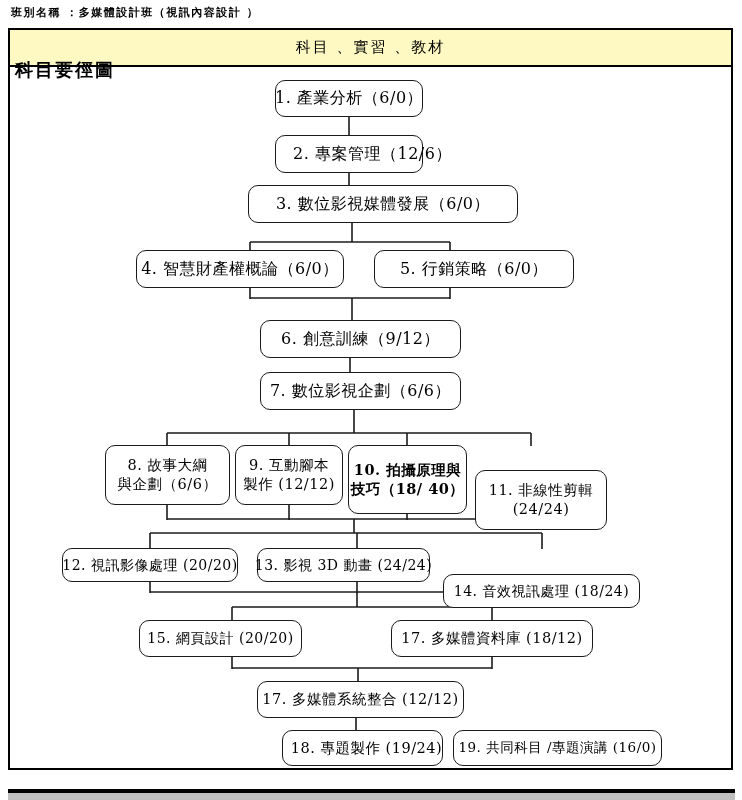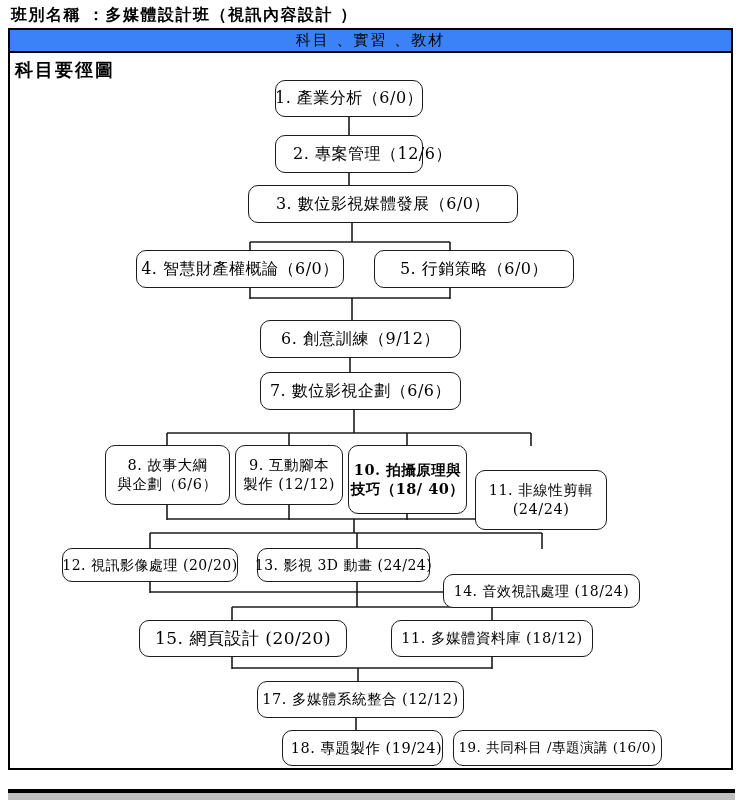--- a/index.html
+++ b/index.html
@@ -1,27 +1,27 @@
 <!DOCTYPE html>
 <html><head>
 <meta charset="utf-8">
 <style>
   html,body{margin:0;padding:0;background:#ffffff;}
   body{width:742px;height:800px;overflow:hidden;
        font-family:"DejaVu Serif","Liberation Serif",serif;color:#000;}
   .page{position:relative;width:742px;height:800px;background:#fff;}
 
-  .class-line{position:absolute;left:11px;top:5px;font-size:16px;
+  .class-line{position:absolute;left:11px;top:5px;font-size:11px;
       font-weight:600;letter-spacing:1.5px;white-space:nowrap;}
 
   .outer-box{position:absolute;left:8px;top:28px;width:725px;height:742px;
       border:2.5px solid #000;box-sizing:border-box;background:#fff;}
 
-  .section-band{position:absolute;left:0;top:0;right:0;height:23px;
-      background:#3b82f6;border-bottom:2px solid #000;
+  .section-band{position:absolute;left:0;top:0;right:0;height:37px;
+      background:#fef9c3;border-bottom:2px solid #000;
       display:flex;align-items:center;justify-content:center;
       font-size:15px;letter-spacing:2px;box-sizing:border-box;}
 
   .diagram-title{position:absolute;left:5px;top:28px;font-size:18px;
       font-weight:bold;letter-spacing:2px;}
 
   svg.connectors{position:absolute;left:0;top:0;width:742px;height:800px;
       pointer-events:none;}
 
   .node{position:absolute;border:1.6px solid #1b1b1b;border-radius:10px;
@@ -36,21 +36,21 @@
   .n5 {left:374px;top:250px;width:200px;height:38px;}
   .n6 {left:260px;top:320px;width:201px;height:38px;}
   .n7 {left:260px;top:372px;width:201px;height:38px;}
   .n8 {left:105px;top:445px;width:125px;height:60px;font-size:14.5px;}
   .n9 {left:235px;top:445px;width:108px;height:60px;font-size:14.5px;}
   .n10{left:348px;top:445px;width:119px;height:69px;font-size:14.5px;font-weight:bold;}
   .n11{left:475px;top:470px;width:132px;height:60px;font-size:14.5px;}
   .n12{left:62px; top:548px;width:176px;height:34px;font-size:14px;}
   .n13{left:257px;top:548px;width:173px;height:34px;font-size:14px;}
   .n14{left:443px;top:548px;width:197px;height:34px;font-size:14px;margin-top:26px;}
-  .n15{left:139px;top:620px;width:208px;height:37px;font-size:17px;}
+  .n15{left:139px;top:620px;width:163px;height:37px;font-size:14px;}
   .n16{left:391px;top:620px;width:202px;height:37px;font-size:14.5px;}
   .n17{left:257px;top:681px;width:207px;height:37px;font-size:14.5px;}
   .n18{left:282px;top:730px;width:161px;height:36px;font-size:14.5px;padding-left:8px;}
   .n19{left:453px;top:730px;width:209px;height:36px;font-size:13.5px;}
 
   .bottom-band{position:absolute;left:8px;top:789px;width:727px;height:11px;
       background:#bfbfbf;border-top:4px solid #000;box-sizing:border-box;}
 </style>
 </head>
 <body>
@@ -161,21 +161,21 @@
   <div class="node n13">
     <span>13. 影視 3D 動畫 (24/24)</span>
   </div>
   <div class="node n14">
     <span>14. 音效視訊處理 (18/24)</span>
   </div>
   <div class="node n15">
     <span>15. 網頁設計 (20/20)</span>
   </div>
   <div class="node n16">
-    <span>11. 多媒體資料庫 (18/12)</span>
+    <span>17. 多媒體資料庫 (18/12)</span>
   </div>
   <div class="node n17">
     <span>17. 多媒體系統整合 (12/12)</span>
   </div>
   <div class="node n18">
     <span>18. 專題製作 (19/24)</span>
   </div>
   <div class="node n19">
     <span>19. 共同科目 /專題演講 (16/0)</span>
   </div>

